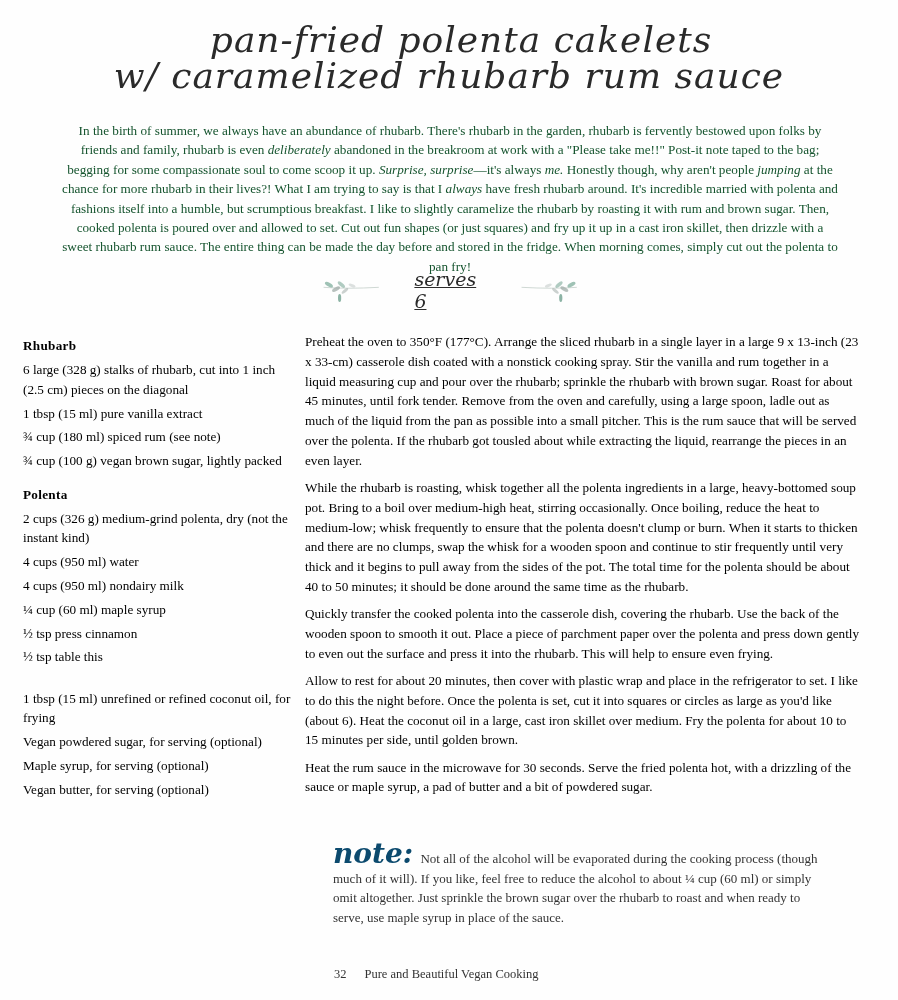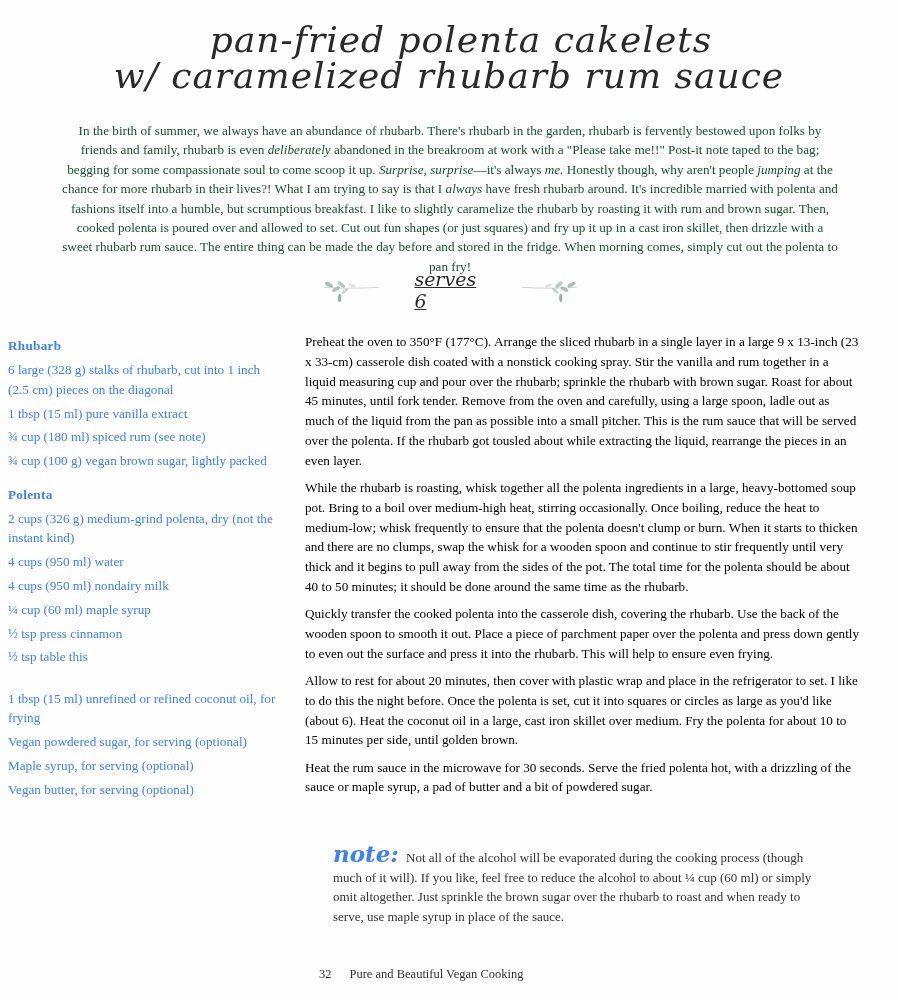--- a/index.html
+++ b/index.html
@@ -25,44 +25,44 @@
     .serves {
       position: absolute; left: 320px; top: 272px; width: 260px; height: 36px;
       display: flex; align-items: center; justify-content: center; gap: 32px; text-decoration: underline;
     }
     .serves-label {
       font-family: "DejaVu Serif", serif; font-style: italic; font-size: 19px; color: #2a2a2a;
     }
     .sprig { width: 70px; height: 30px; }
 
     .ingredients {
-      position: absolute; left: 8px; top: 336px; width: 272px;
-      font-size: 13.2px; line-height: 19.4px; color: #3b82f6;
+      position: absolute; left: 23px; top: 336px; width: 272px;
+      font-size: 13.2px; line-height: 19.4px; color: #000000;
     }
     .ing-heading { font-weight: bold; margin-bottom: 5px; letter-spacing: 0.3px; }
     .ing-item { margin-bottom: 4.4px; }
     .ing-group { margin-bottom: 14px; }
 
     .directions {
       position: absolute; left: 305px; top: 332px; width: 555px;
       font-size: 13.2px; line-height: 19.8px; color: #000000;
     }
     .dir-p { margin-bottom: 7.4px; }
 
     .note {
       position: absolute; left: 333px; top: 844px; width: 490px;
       font-size: 13px; line-height: 19.6px; color: #333;
     }
     .note-label {
       font-family: "DejaVu Serif", serif; font-style: italic; font-weight: bold;
-      font-size: 23px; color: #3b82f6; margin-right: 4px;
+      font-size: 28px; color: #0c4a6e; margin-right: 4px;
     }
 
     .footer {
-      position: absolute; top: 967px; left: 319px;
+      position: absolute; top: 967px; left: 334px;
       font-size: 12.5px; color: #333; display: flex; gap: 18px;
     }
   </style>
 </head>
 <body>
 
 <div class="page">
 
   <h1 class="title l1">pan-fried polenta cakelets</h1>
   <h1 class="title l2">w/ caramelized rhubarb rum sauce</h1>

